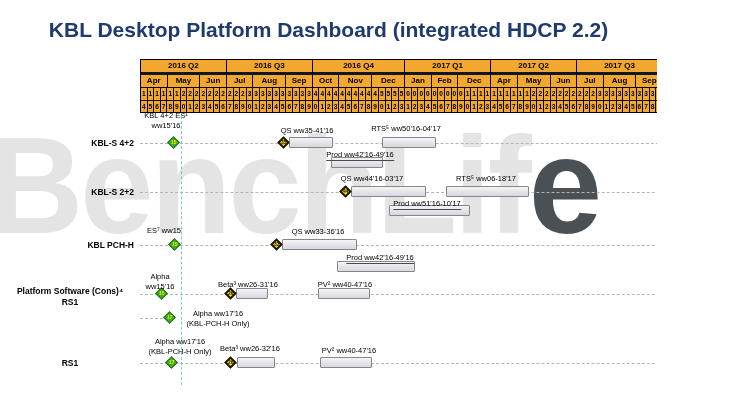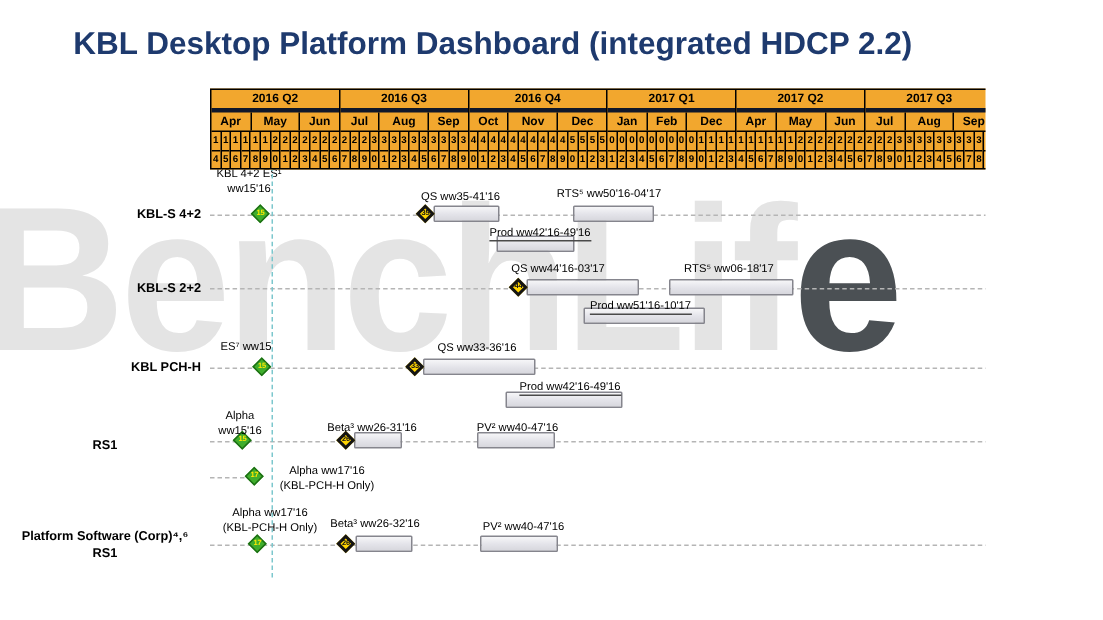--- a/index.html
+++ b/index.html
@@ -490,20 +490,21 @@
         <div>ES⁷ ww15</div>
       </div>
       <div class="dia yellow" style="left: 272px; top: 240px;">
         <span>33</span>
       </div>
       <div class="mlabel" style="left: 318px; top: 227px;">
         <div>QS ww33-36'16</div>
       </div>
       <div class="dash" style="left: 140px; top: 294px; width: 560px;"></div>
       <div class="rowlabel" style="top: 297px;">
+        <div>Platform Software (Cons)⁴</div>
         <div>RS1</div>
       </div>
       <div class="bar" style="left: 236px; width: 32px; top: 288px;"></div>
       <div class="bar" style="left: 318px; width: 52px; top: 288px;"></div>
       <div class="mlabel" style="left: 345px; top: 280px;">PV² ww40-47'16</div>
       <div class="dia green" style="left: 157px; top: 289px;">
         <span>15</span>
       </div>
       <div class="mlabel" style="left: 160px; top: 272px;">
         <div>Alpha</div>
@@ -518,21 +519,20 @@
       <div class="dash" style="left: 140px; top: 318px; width: 23px;"></div>
       <div class="dia green" style="left: 165px; top: 313px;">
         <span>17</span>
       </div>
       <div class="mlabel" style="left: 218px; top: 309px;">
         <div>Alpha ww17'16</div>
         <div>(KBL-PCH-H Only)</div>
       </div>
       <div class="dash" style="left: 140px; top: 363px; width: 560px;"></div>
       <div class="rowlabel" style="top: 363px;">
-        <div>Platform Software (Corp)⁴,⁶</div>
         <div>RS1</div>
       </div>
       <div class="bar" style="left: 237px; width: 38px; top: 357px;"></div>
       <div class="bar" style="left: 320px; width: 52px; top: 357px;"></div>
       <div class="mlabel" style="left: 349px; top: 346px;">PV² ww40-47'16</div>
       <div class="dia green" style="left: 167px; top: 358px;">
         <span>17</span>
       </div>
       <div class="mlabel" style="left: 180px; top: 337px;">
         <div>Alpha ww17'16</div>

